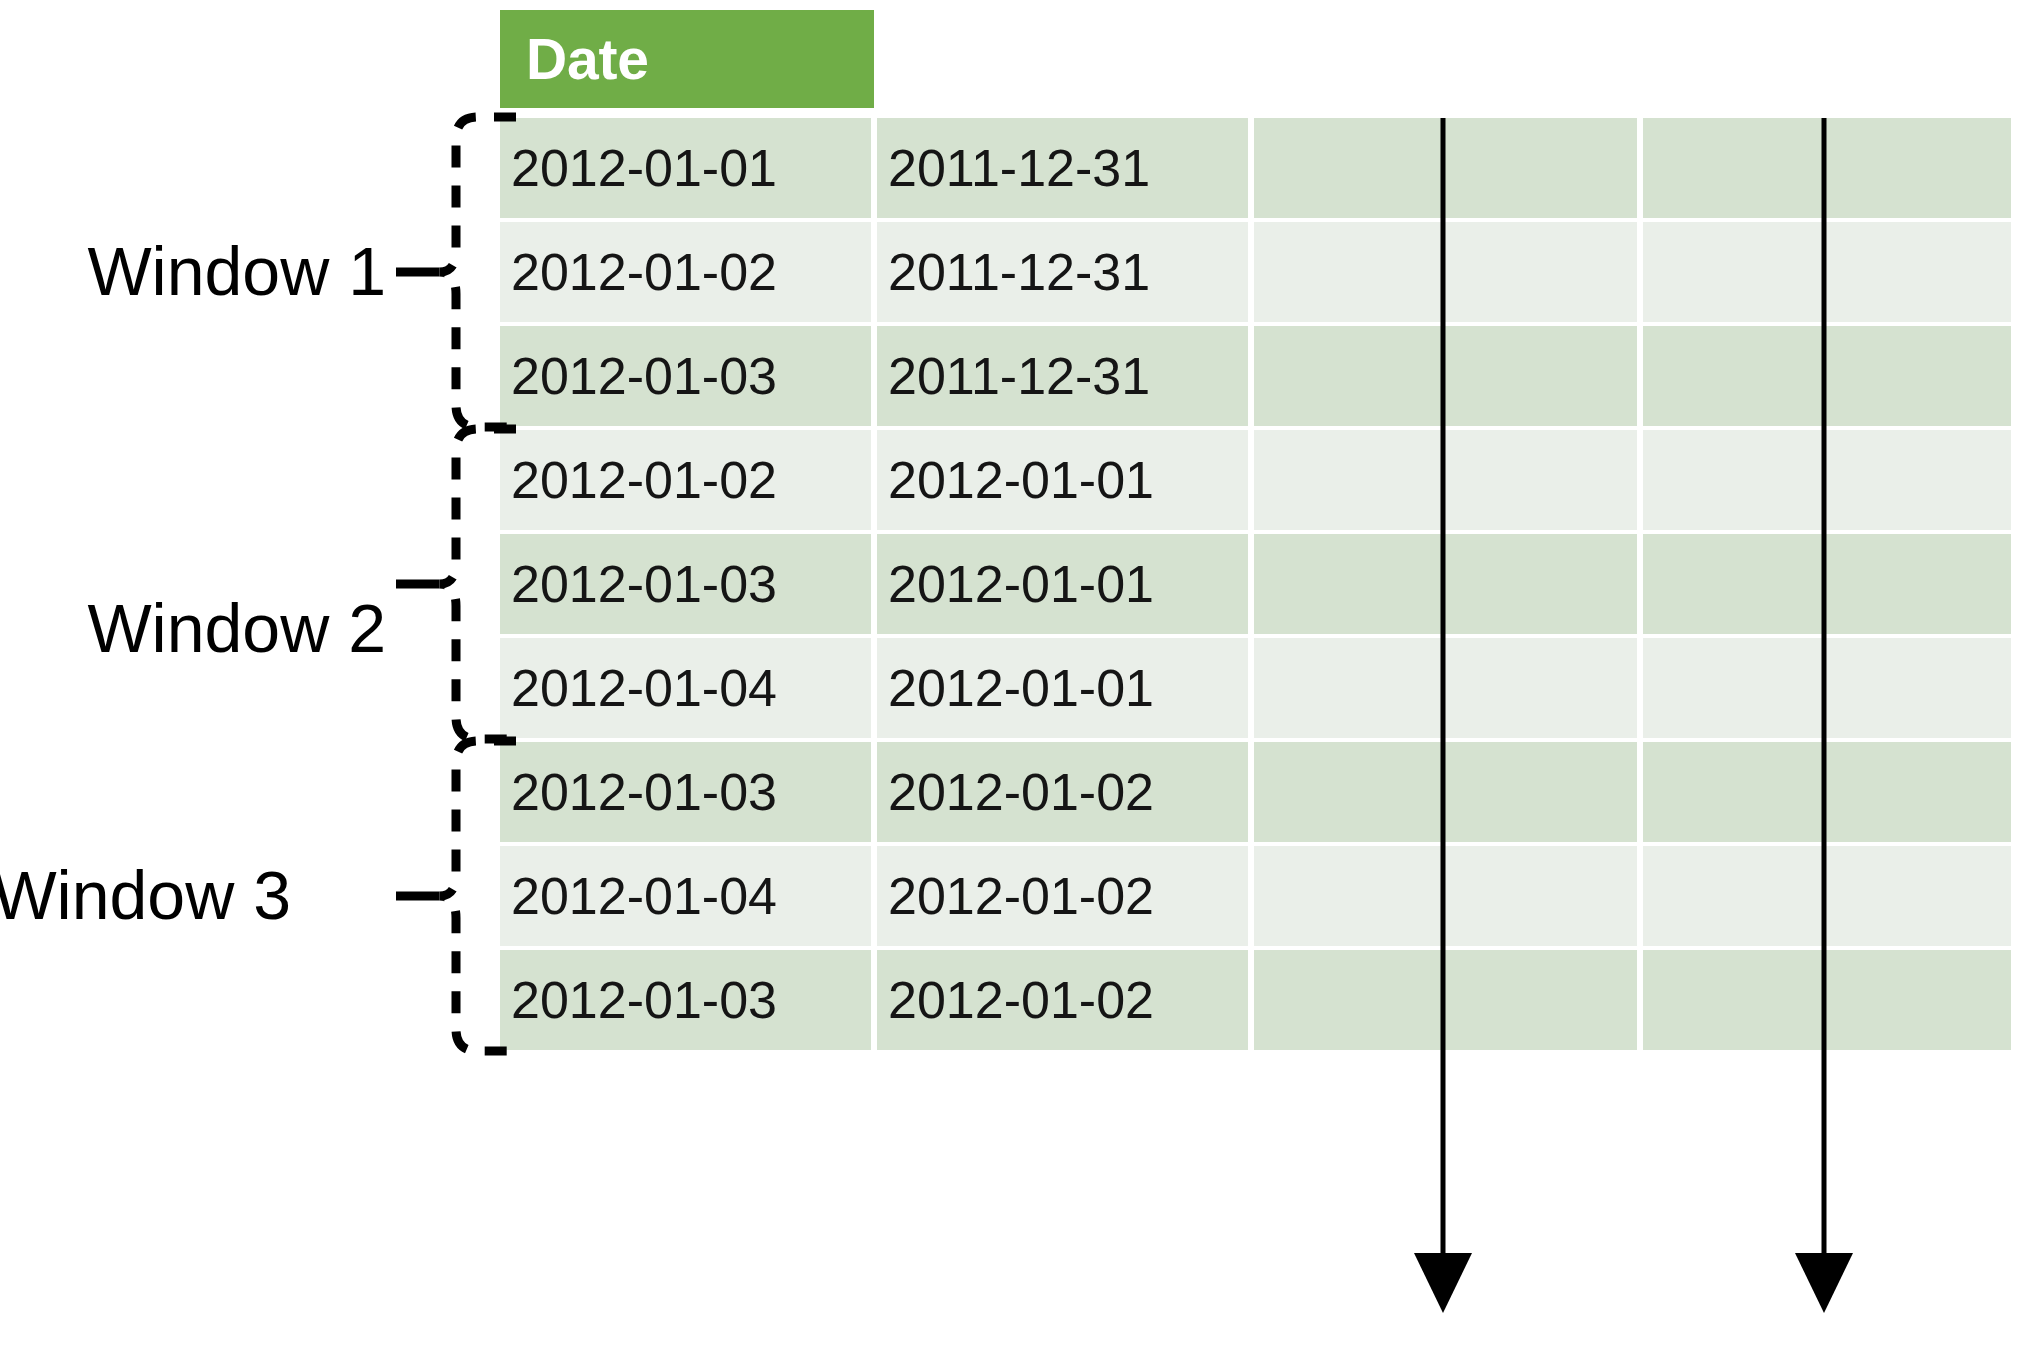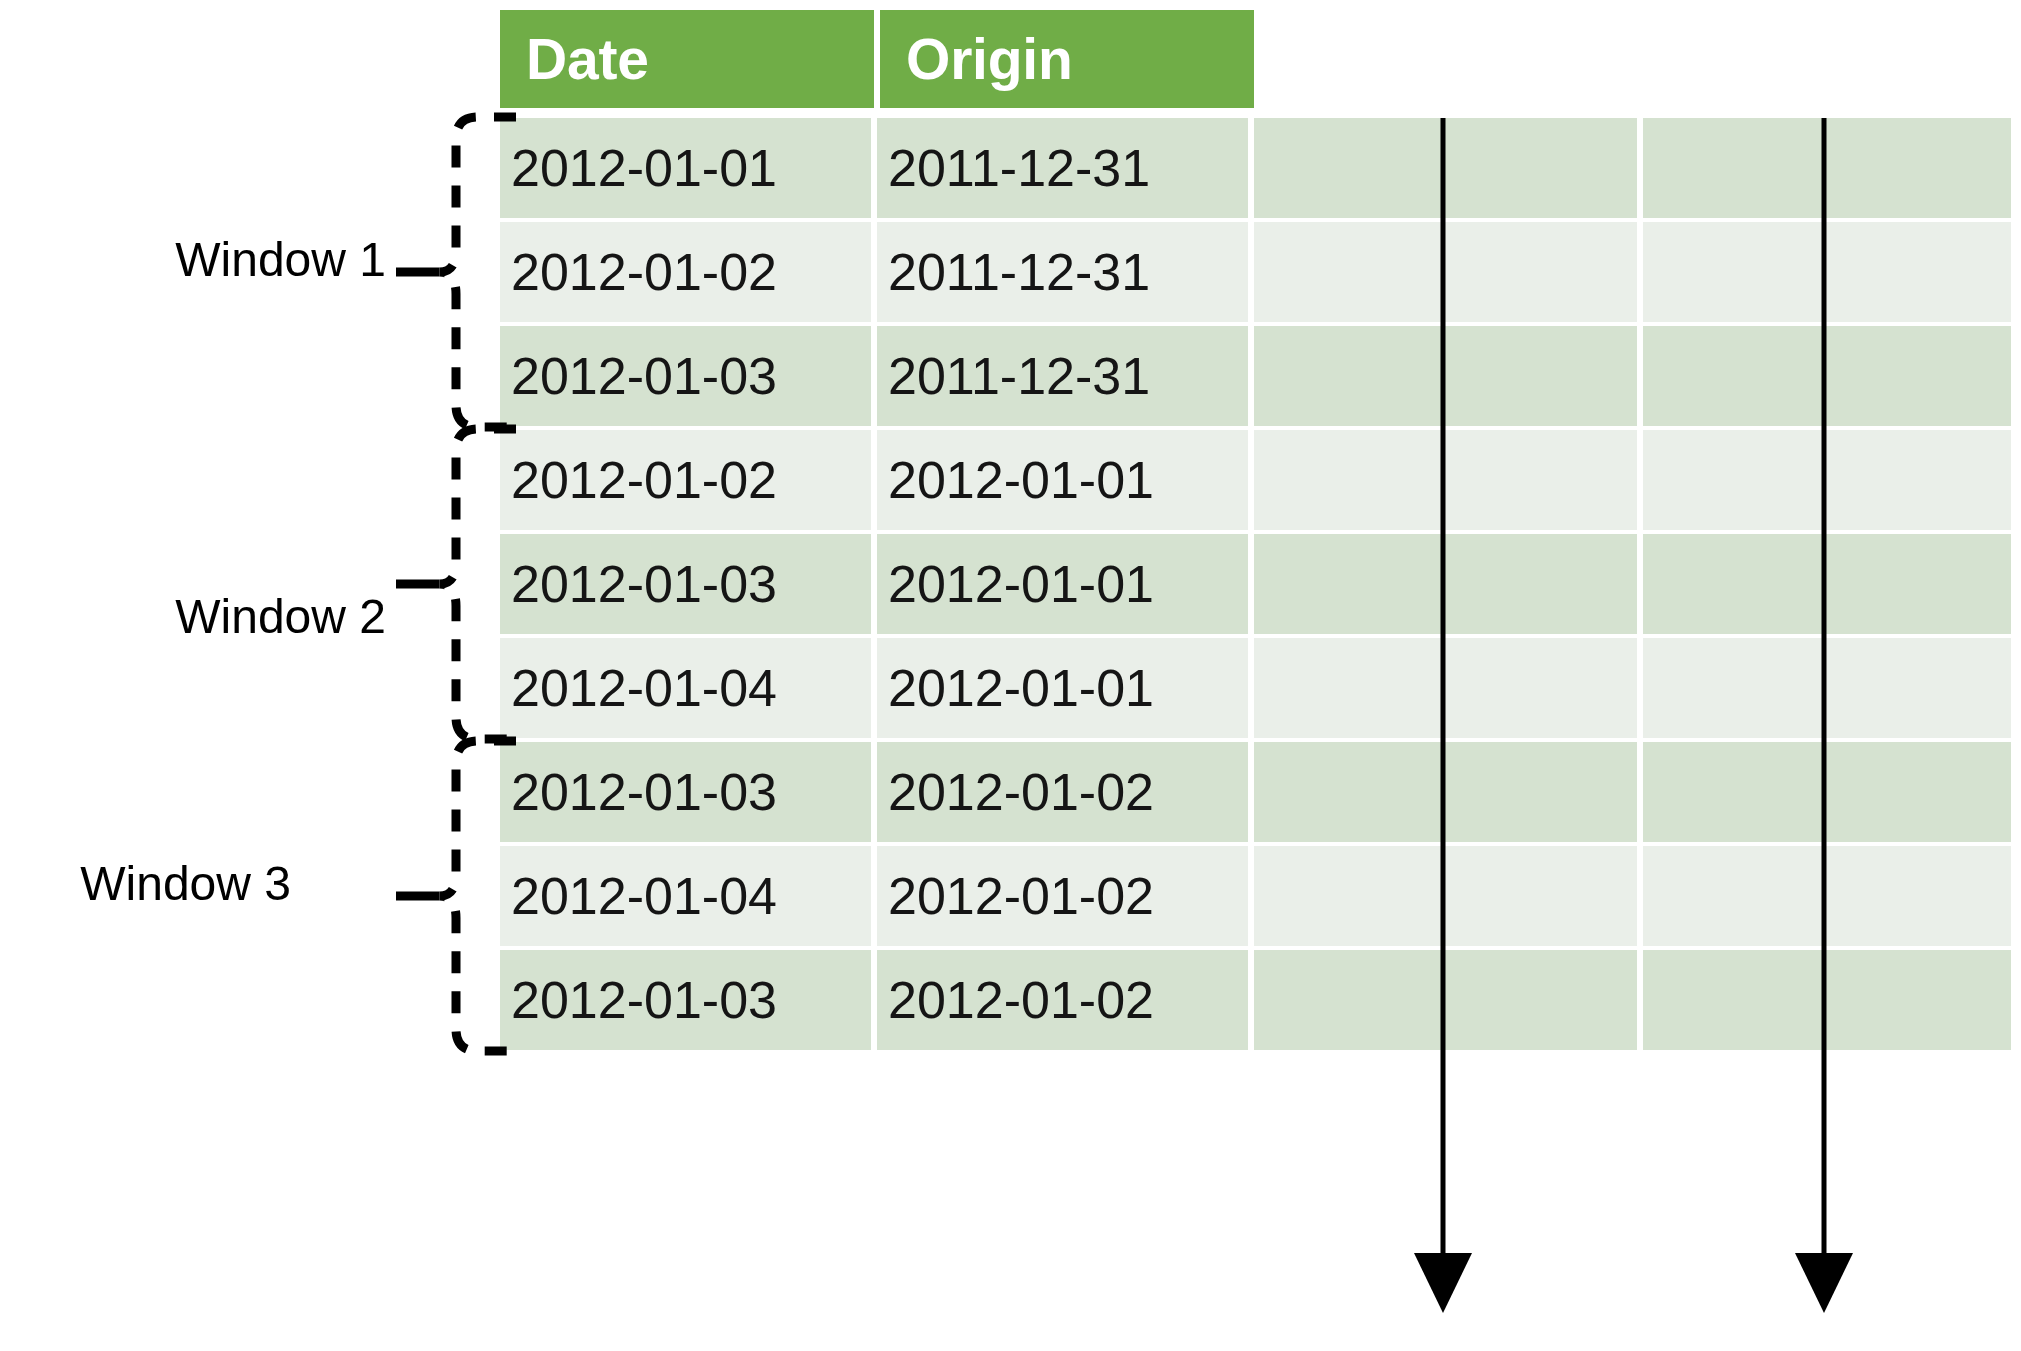--- a/index.html
+++ b/index.html
@@ -77,21 +77,21 @@
     top: 0;
     left: 0;
     width: 2021px;
     height: 1351px;
     pointer-events: none;
   }
 
   
   .win-label {
     position: absolute;
-    font-size: 48px;
+    font-size: 68px;
     color: #000000;
     font-family: "Liberation Sans", sans-serif;
     font-weight: 400;
     white-space: nowrap;
     text-align: left;
   }
   .brace-svg {
     position: absolute;
     pointer-events: none;
   }
@@ -99,21 +99,20 @@
 </head>
 <body>
 
 <div id="stage">
 
   <div id="table-wrap">
 
     <div class="trow" id="header-row">
       <div class="cell col-date">Date</div>
       <div class="gap"></div>
-      <div class="cell col-origin">Origin</div>
       <div class="gap"></div>
       <div class="gap"></div>
     </div>
 
     <div id="body-rows">
         <div class="trow body-row shade-dark" style="top: 108px;">
           <div class="cell col-date">2012-01-01</div>
           <div class="gap"></div>
           <div class="cell col-origin">2011-12-31</div>
           <div class="gap"></div>

